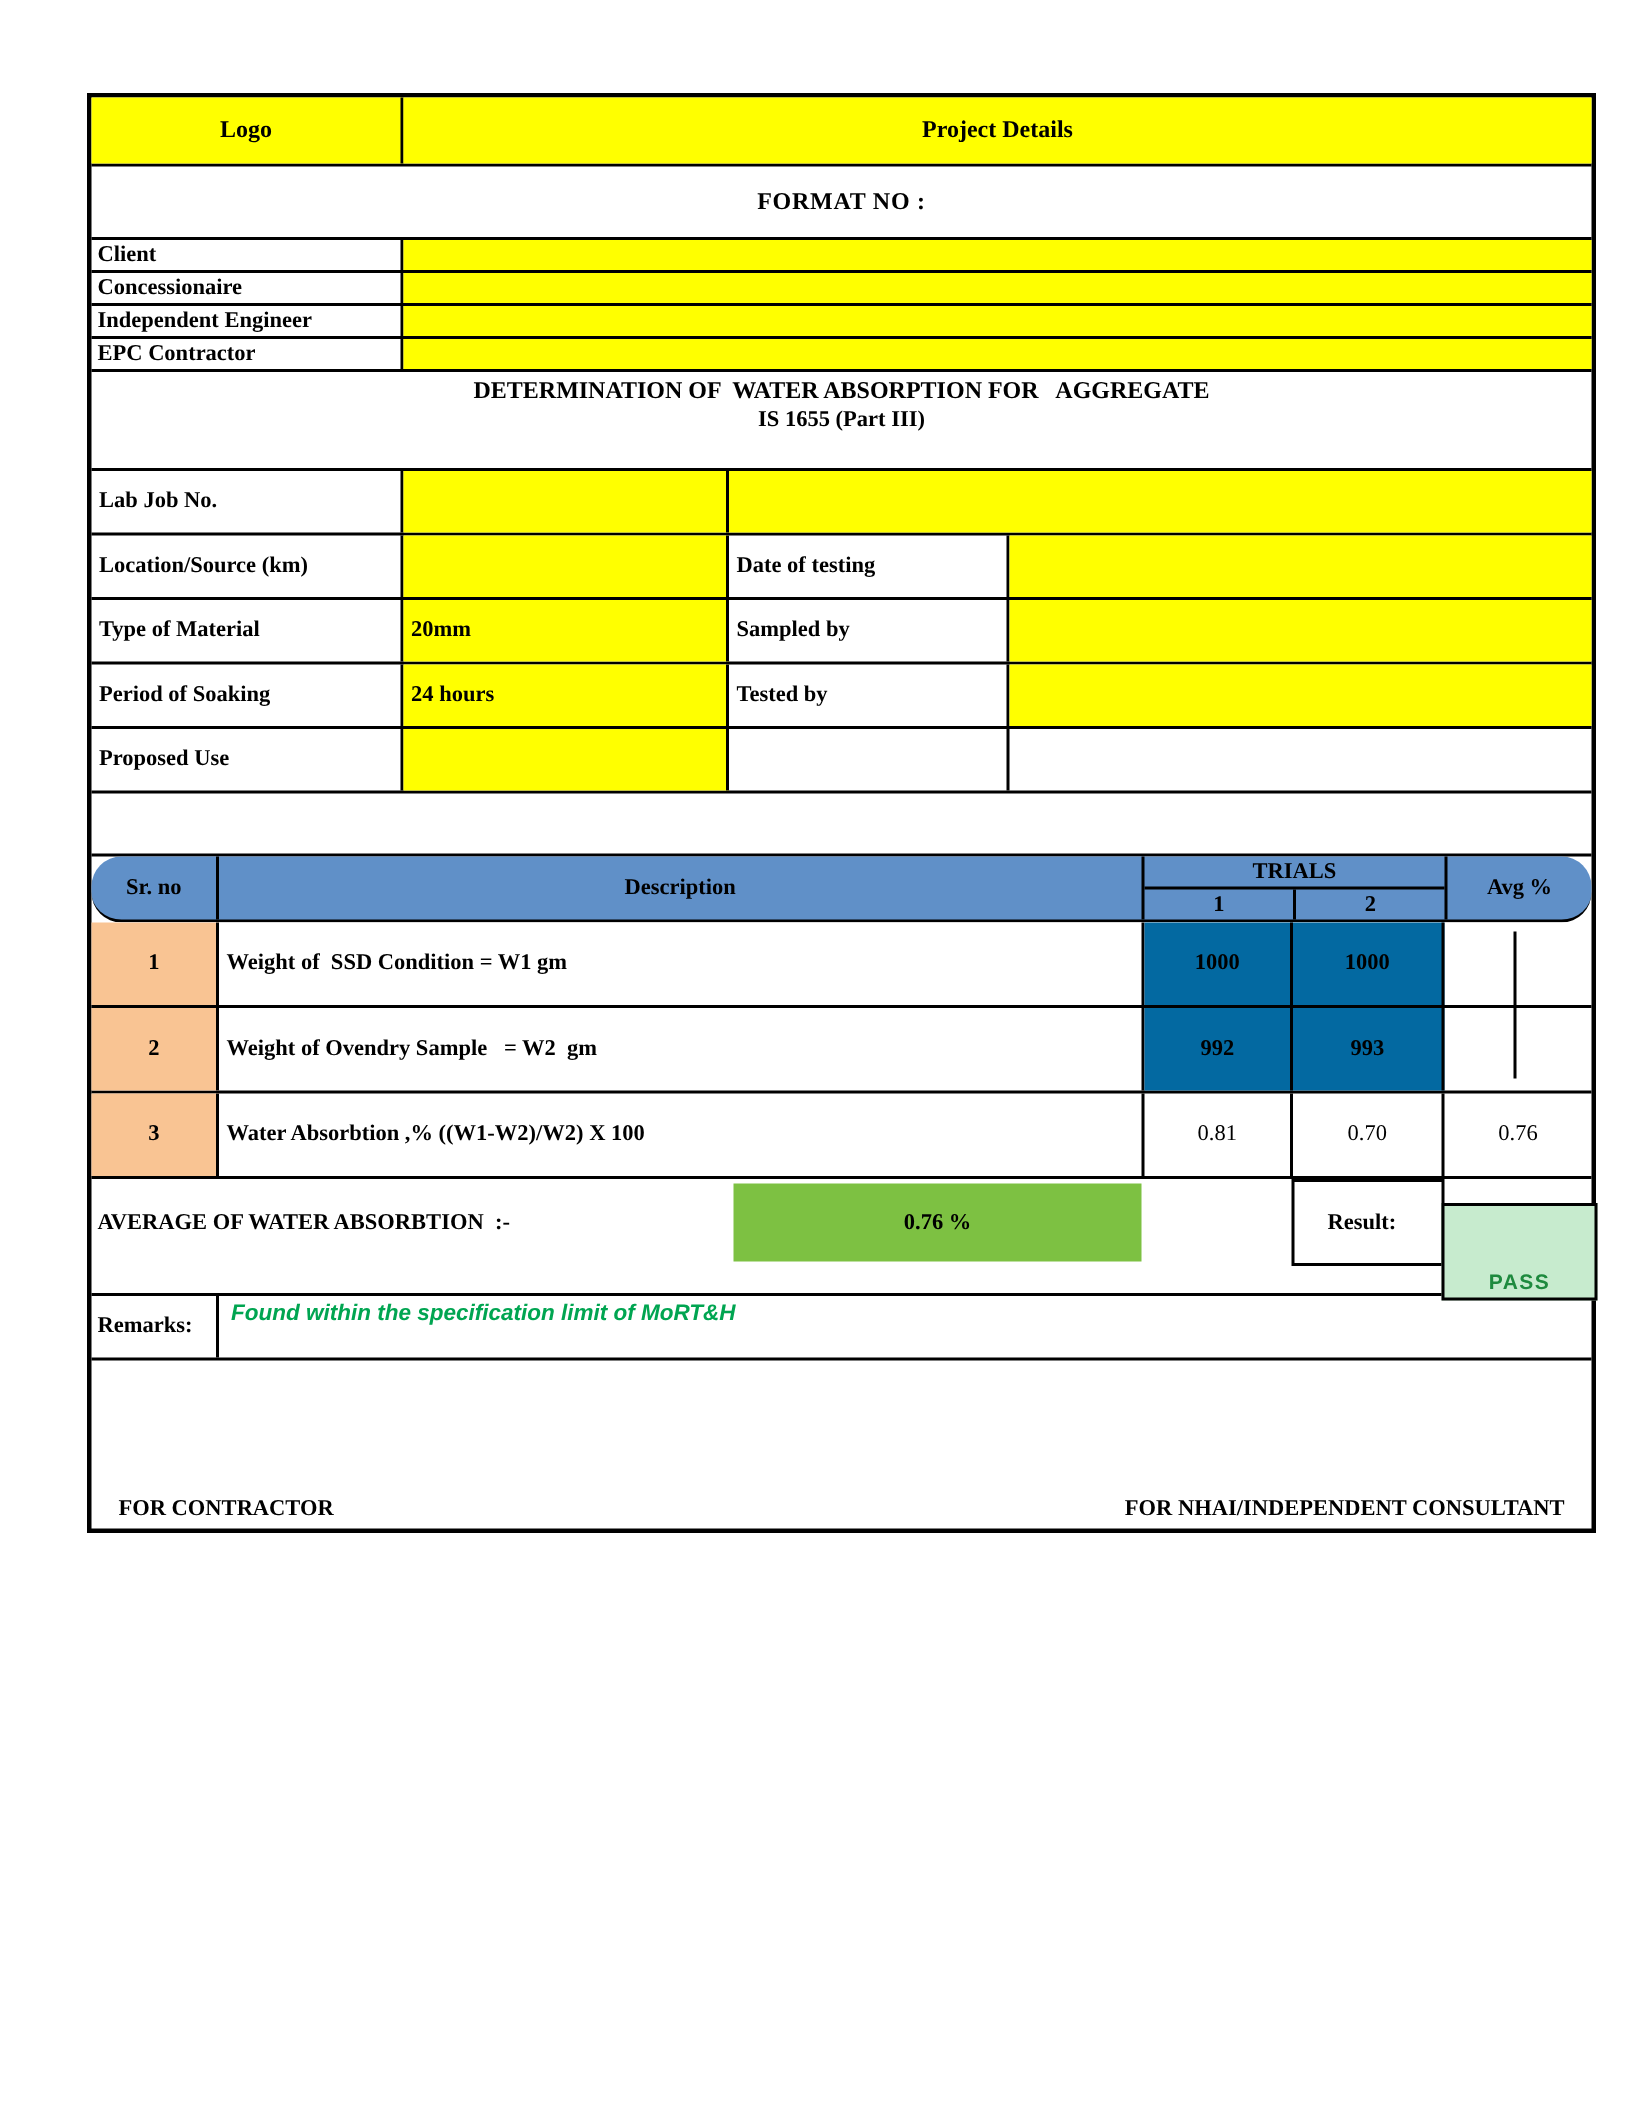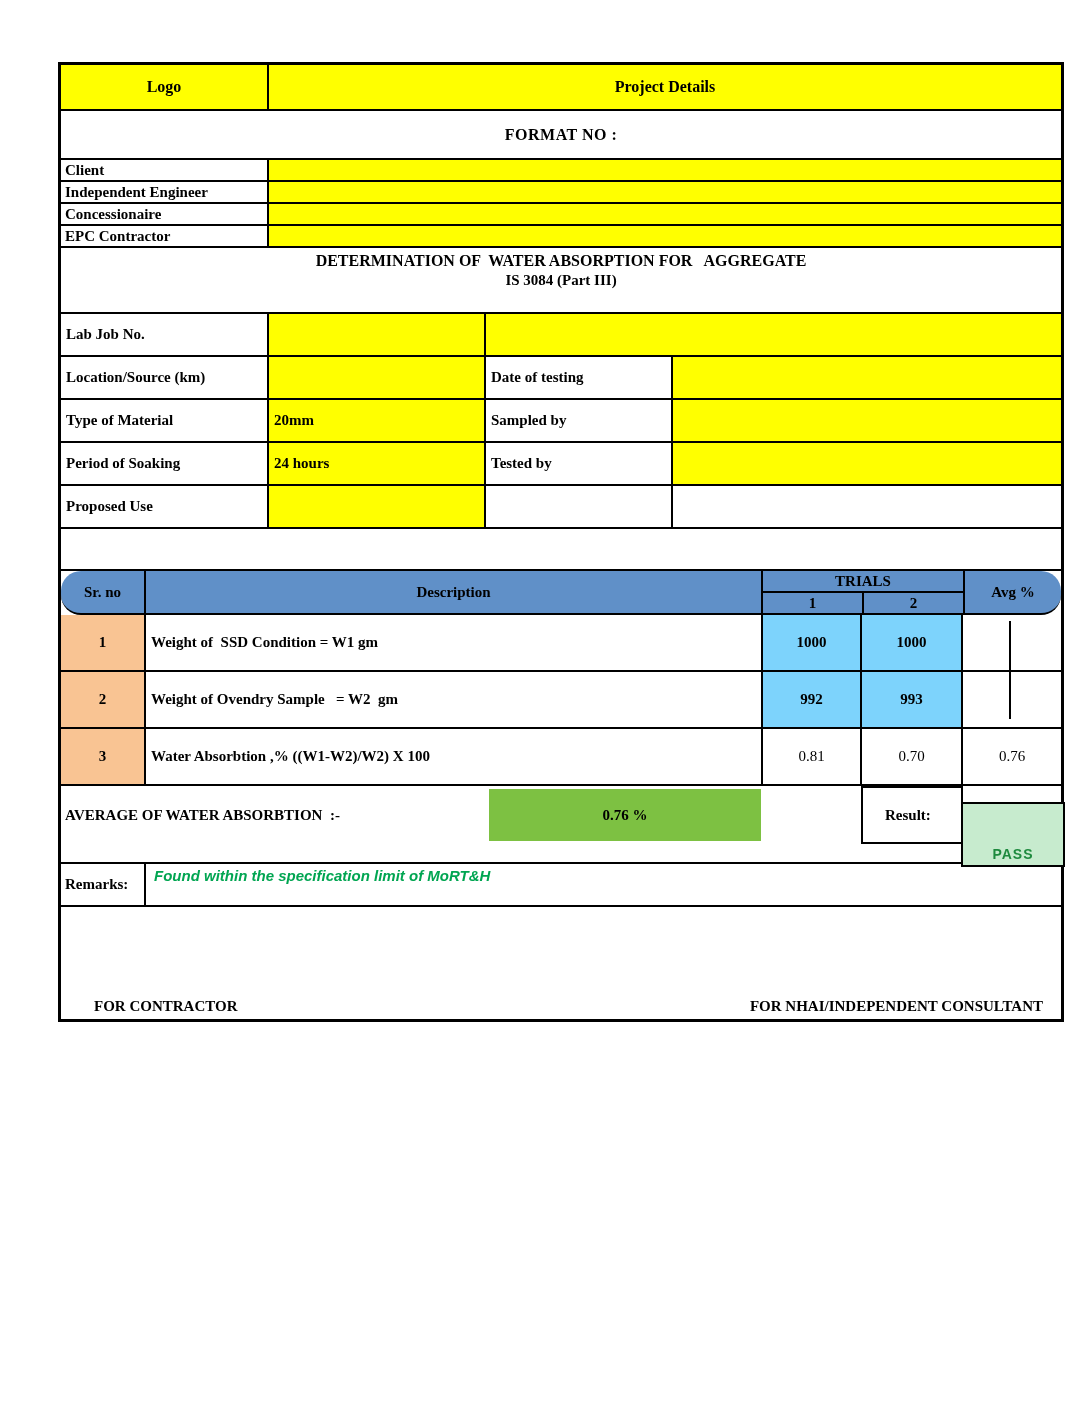--- a/index.html
+++ b/index.html
@@ -68,21 +68,21 @@
   .h-trials .tr-bottom .t:first-child { border-right: 2px solid #000; }
   .h-avg { flex: 1; }
 
   .trow { height: 57px; font-size: 15px; }
   .trow .cell { display: flex; align-items: center; }
   .t-sr { width: 85px; background: #F9C493; justify-content: center; font-weight: bold; }
   .t-desc { width: 617px; padding-left: 5px; font-weight: bold; white-space: pre; }
   .t-1 { width: 99px; justify-content: center; }
   .t-2 { width: 101px; justify-content: center; }
   .t-avg { flex: 1; justify-content: center; }
-  .trials-yellow .t-1, .trials-yellow .t-2 { background: #7dd3fc; font-weight: bold; }
+  .trials-yellow .t-1, .trials-yellow .t-2 { background: #0369a1; font-weight: bold; }
 
   .avg-mark {
     position: absolute;
     left: 948px;
     top: 556px;
     width: 2px;
     height: 98px;
     background: #000;
   }
 
@@ -103,21 +103,21 @@
 
   
   .remarks { height: 45px; border-top: 2px solid #000; border-bottom: 2px solid #000; font-size: 15px; }
   .rm-label { width: 85px; border-right: 2px solid #000; display: flex; align-items: center; padding-left: 4px; font-weight: bold; }
   .rm-text { flex: 1; padding: 3px 0 0 8px; font-family: "Liberation Sans", sans-serif;
              font-weight: bold; font-style: italic; color: #00A551; font-size: 15px; }
 
   .blank { flex: 1; }
 
   .footer { height: 30px; display: flex; align-items: flex-end; justify-content: space-between;
-            padding: 0 18px 4px 33px; font-weight: bold; font-size: 15px; }
+            padding: 0 18px 4px 18px; font-weight: bold; font-size: 15px; }
 </style>
 </head>
 <body>
 
 <div class="doc">
 
   <div class="row r-logo">
     <div class="cell c-logo yellow b-r">
       <span>Logo</span>
     </div>
@@ -128,35 +128,35 @@
 
   <div class="r-format b-b">
     <span>FORMAT NO :</span>
   </div>
 
   <div class="row r-party b-b">
     <div class="cell p-label b-r">Client</div>
     <div class="cell p-value yellow"></div>
   </div>
   <div class="row r-party b-b">
+    <div class="cell p-label b-r">Concessionaire</div>
+    <div class="cell p-value yellow"></div>
+  </div>
+  <div class="row r-party b-b">
     <div class="cell p-label b-r">Independent Engineer</div>
-    <div class="cell p-value yellow"></div>
-  </div>
-  <div class="row r-party b-b">
-    <div class="cell p-label b-r">Concessionaire</div>
     <div class="cell p-value yellow"></div>
   </div>
   <div class="row r-party b-b">
     <div class="cell p-label b-r">EPC Contractor</div>
     <div class="cell p-value yellow"></div>
   </div>
 
   <div class="title-block b-b">
     <div class="t1">DETERMINATION OF  WATER ABSORPTION FOR   AGGREGATE</div>
-    <div class="t2">IS 3084 (Part III)</div>
+    <div class="t2">IS 1655 (Part III)</div>
   </div>
 
   <div class="row r-info b-b">
     <div class="cell i-l1 b-r">Lab Job No.</div>
     <div class="cell i-v1 b-r yellow"></div>
     <div class="cell i-v2 yellow"></div>
   </div>
   <div class="row r-info b-b">
     <div class="cell i-l1 b-r">Location/Source (km)</div>
     <div class="cell i-v1 b-r yellow"></div>

